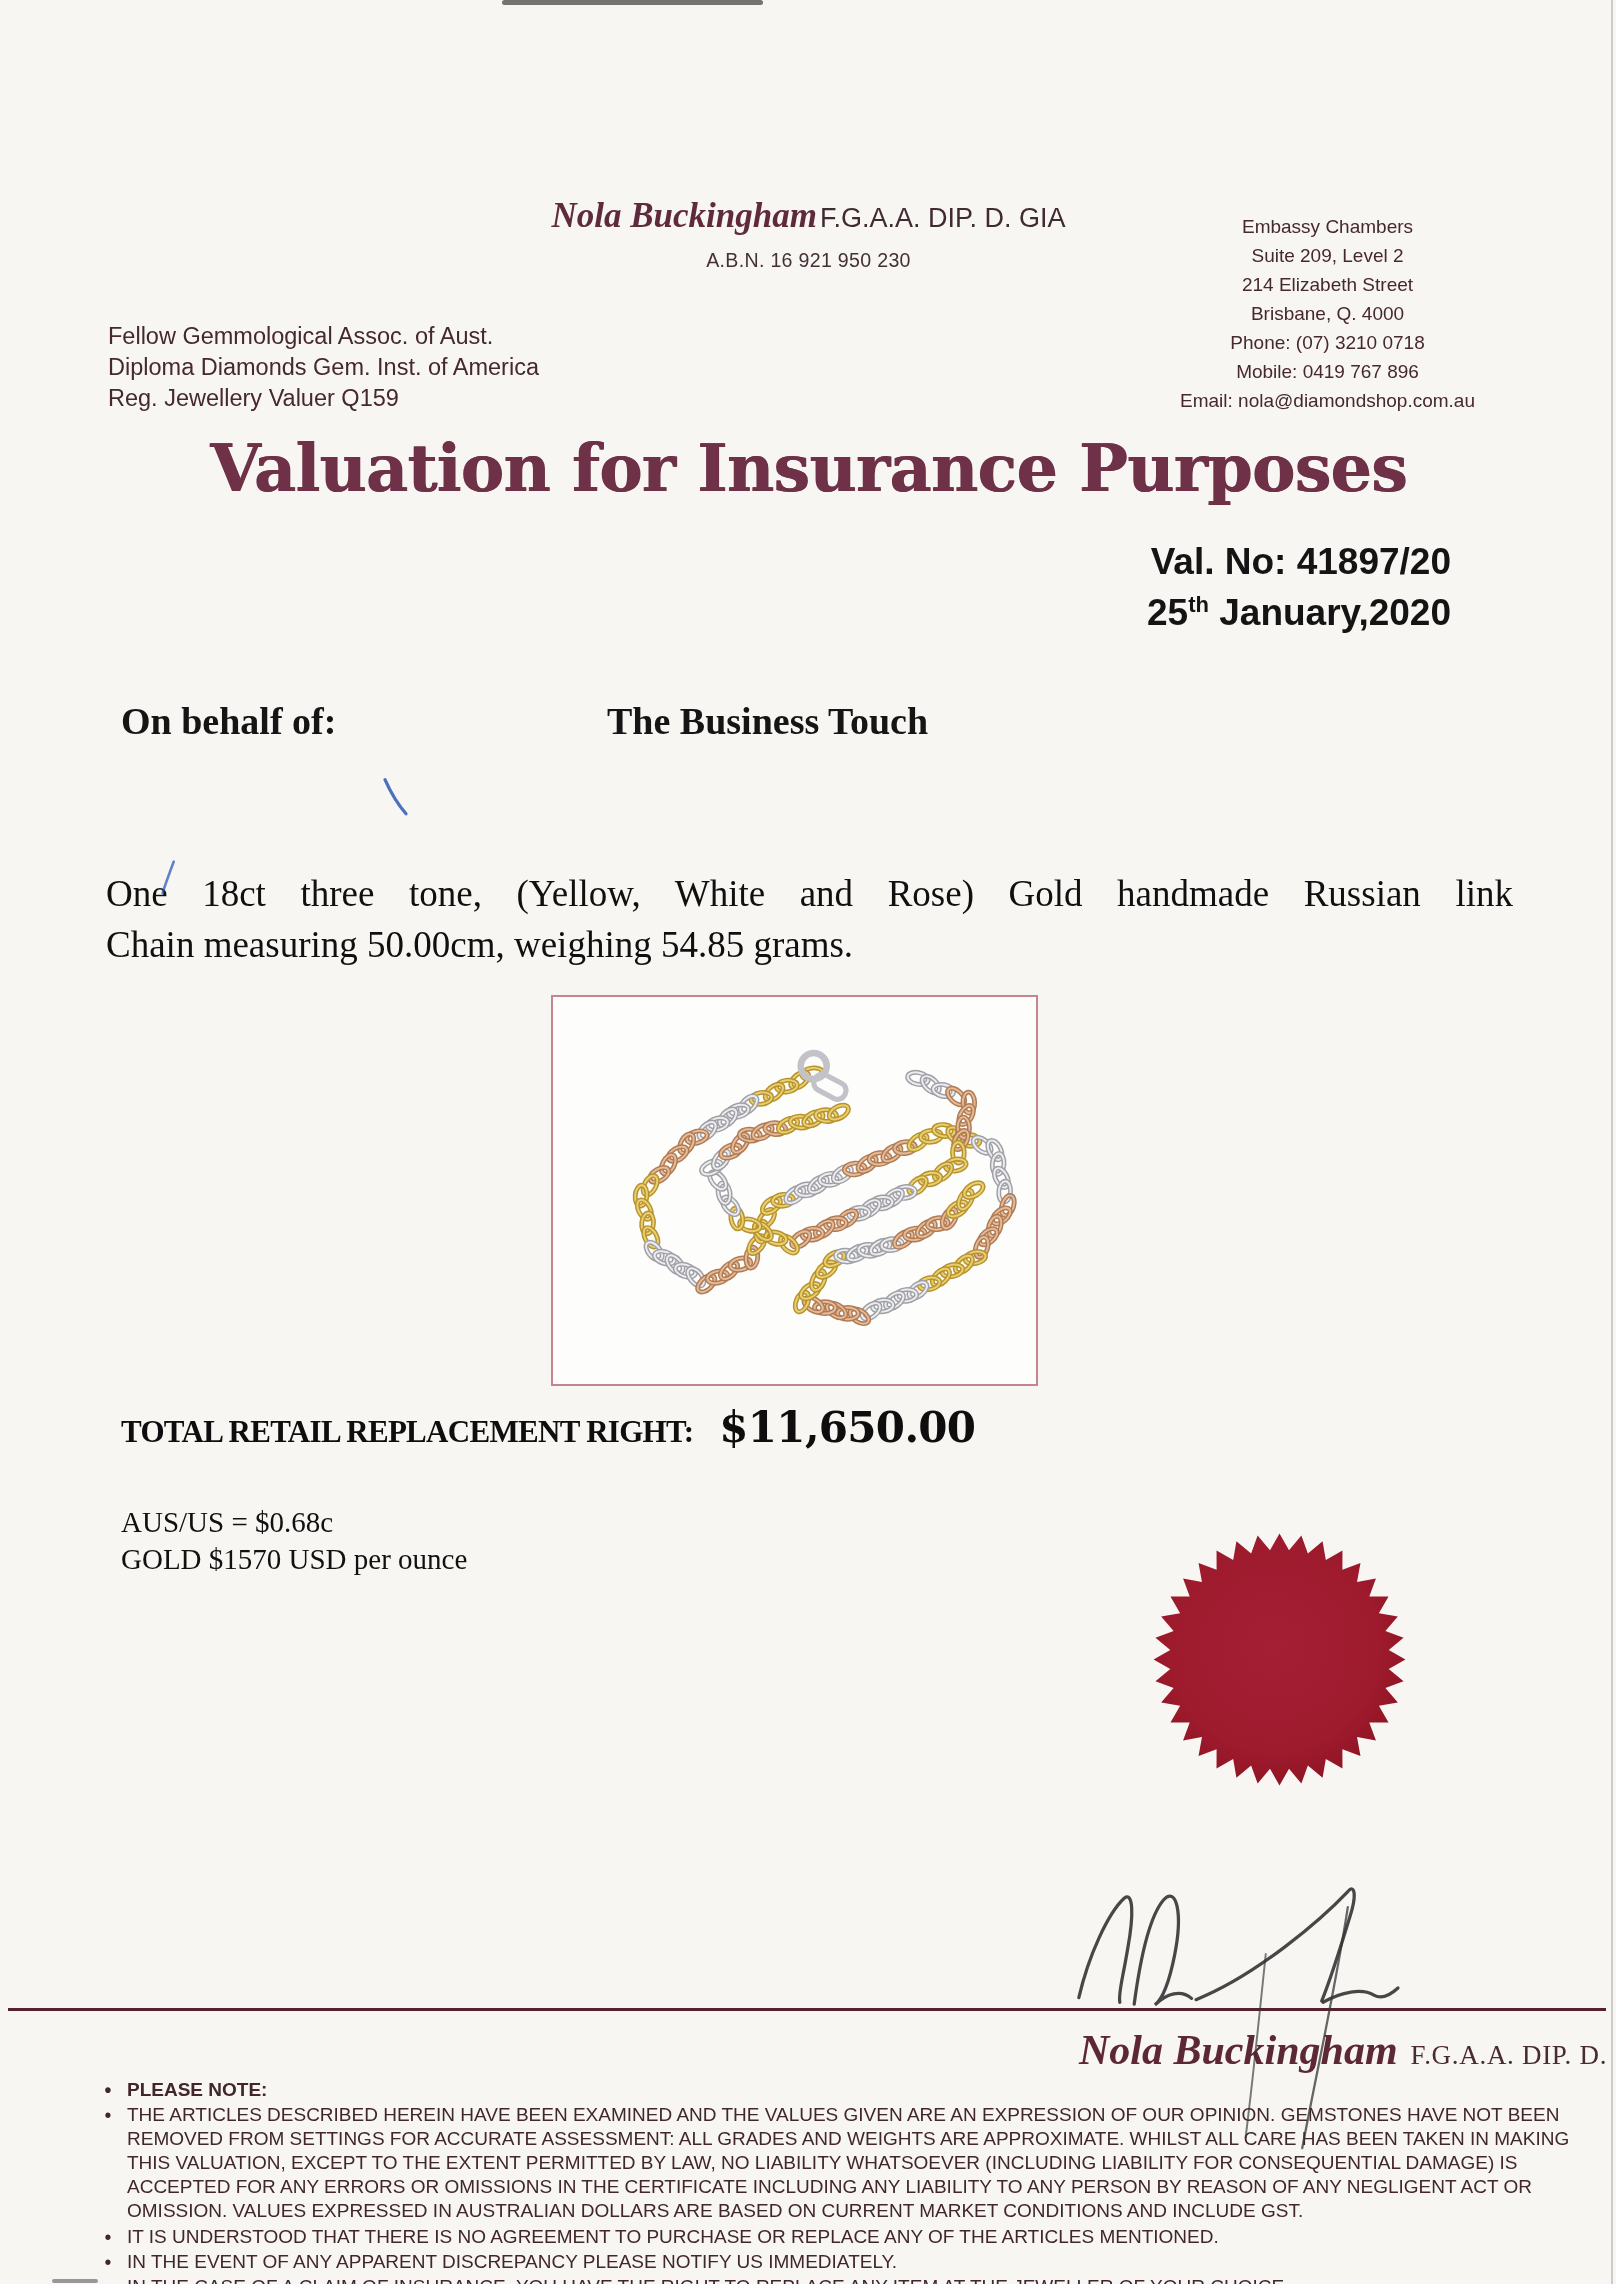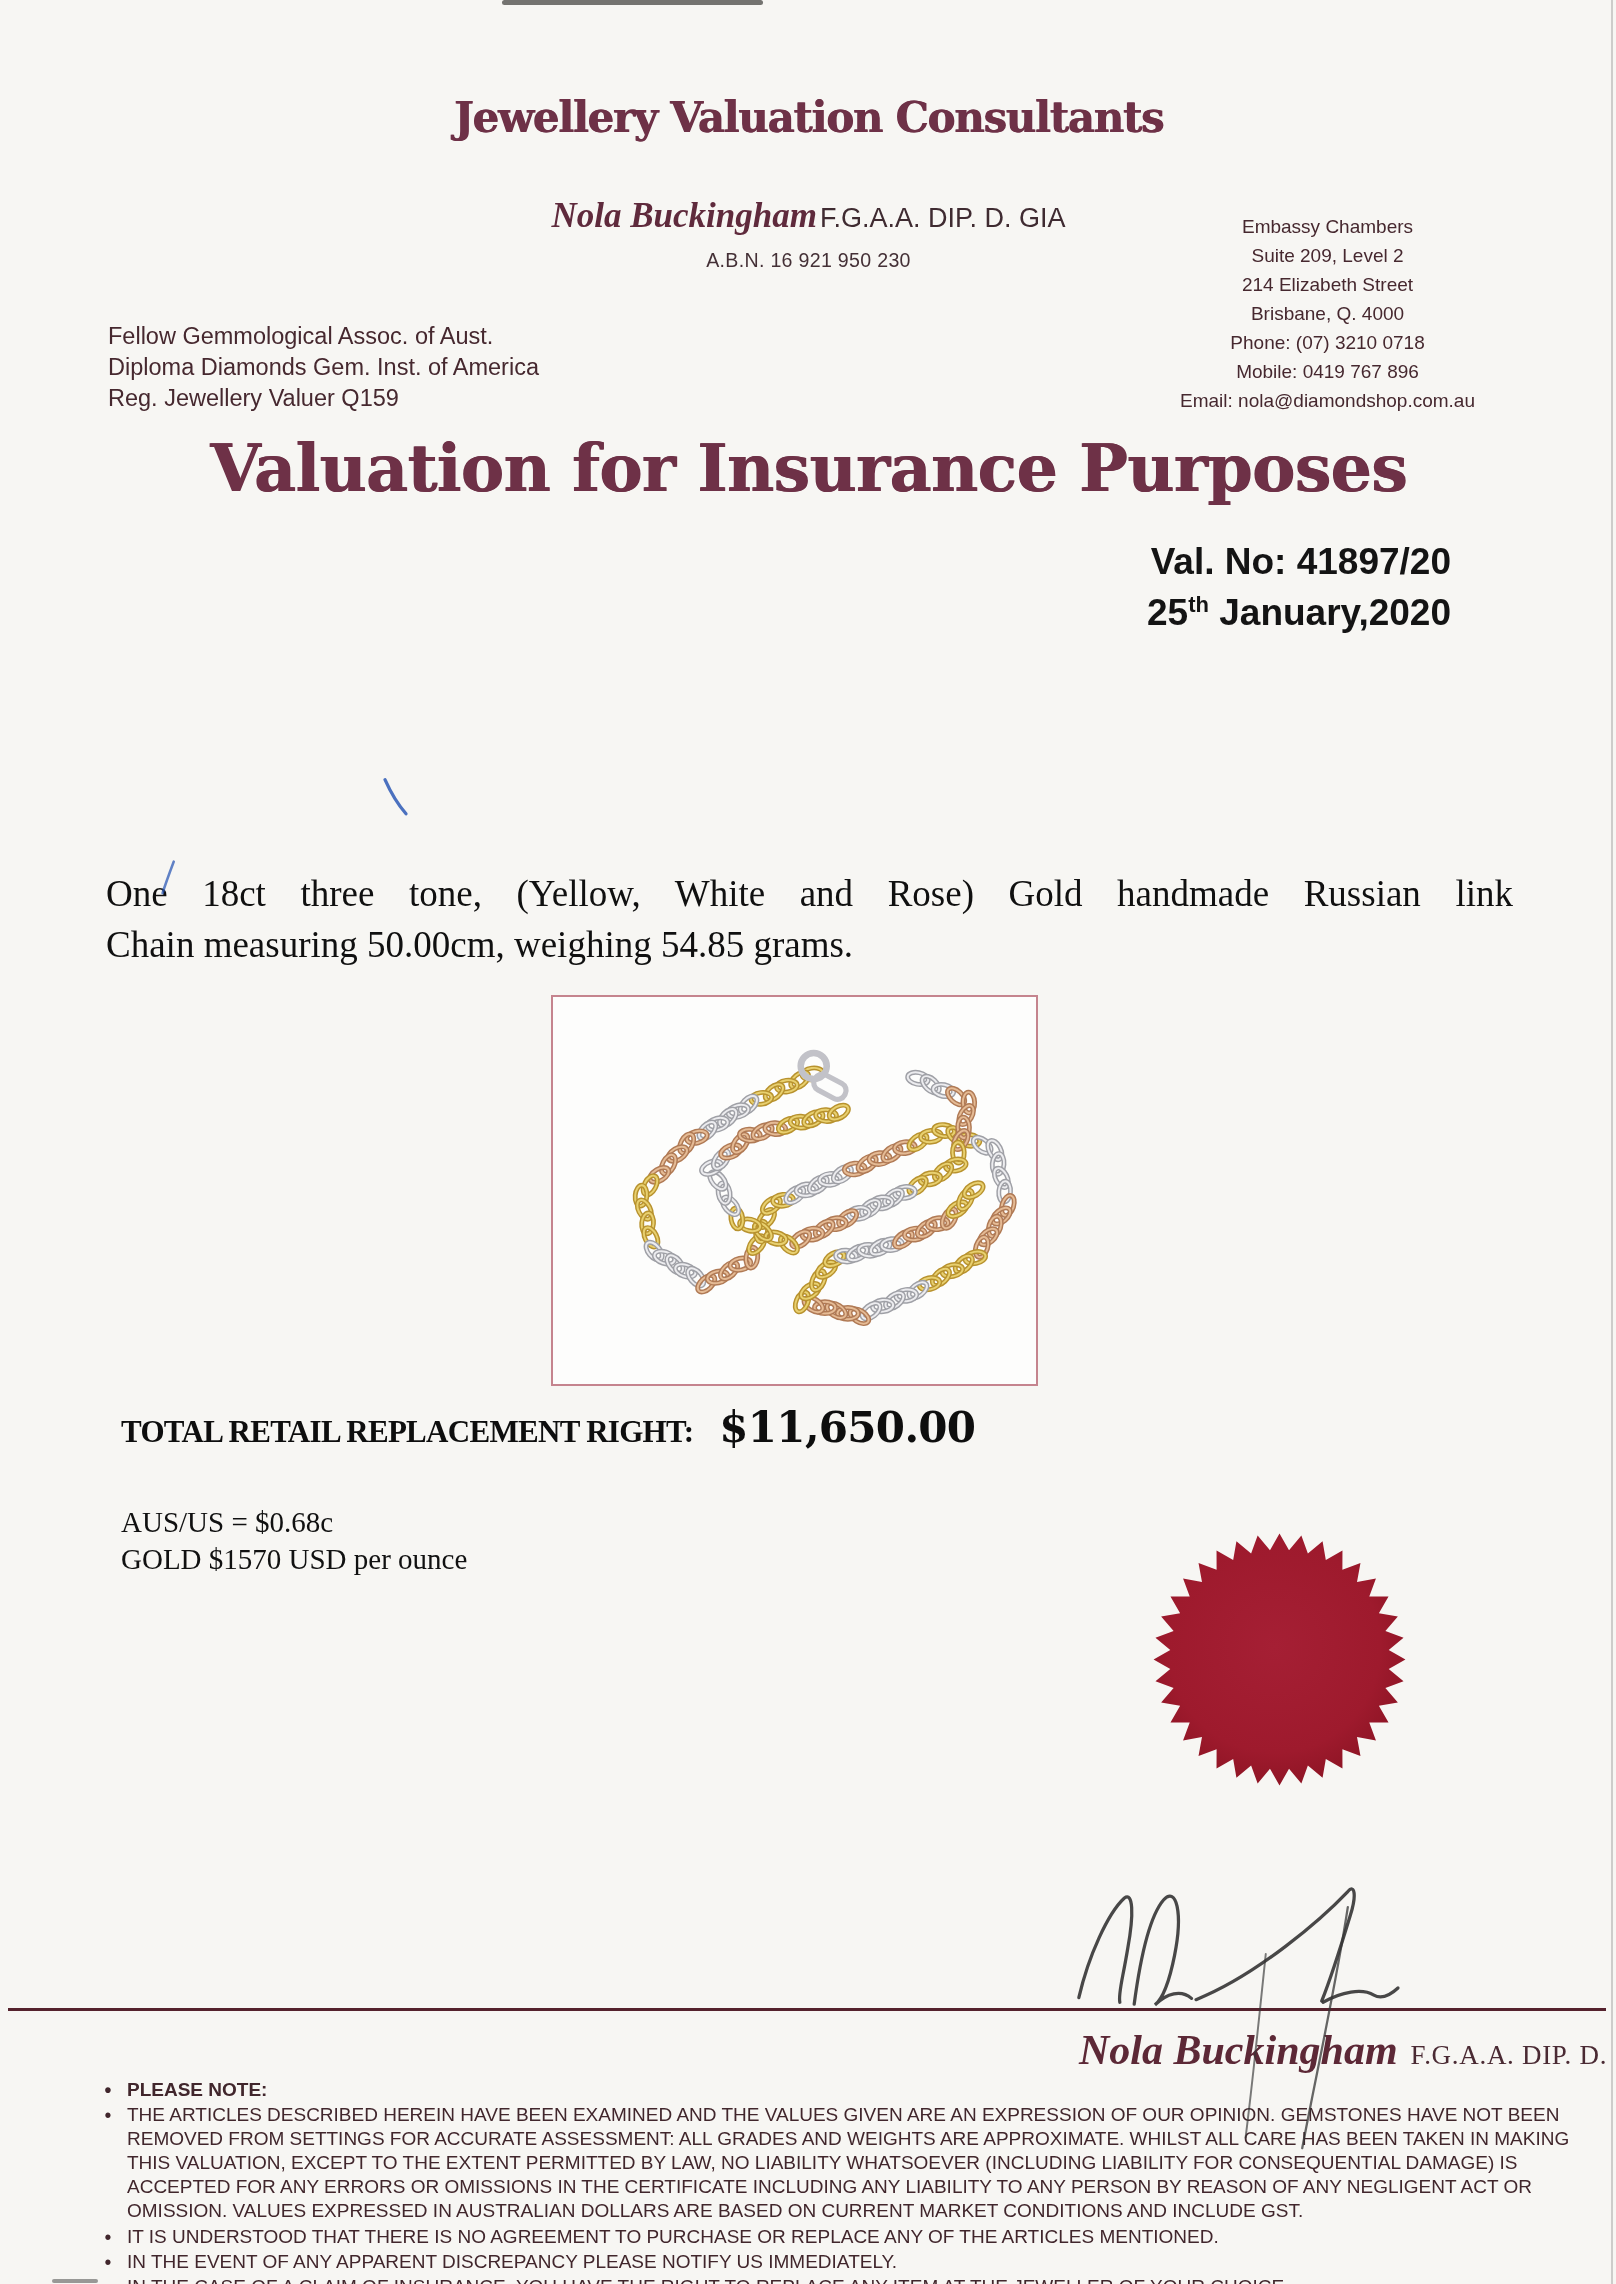--- a/index.html
+++ b/index.html
@@ -67,21 +67,20 @@
 </style>
 </head>
 <body>
 
 <div class="page">
 
   <div class="smudge-top"></div>
   <div class="edge-right"></div>
   <div class="smudge-bottom"></div>
 
-  <div class="org-name blackletter">Jewellery Valuation Consultants</div>
 
   <div class="principal-row">
     <span class="principal-name">Nola Buckingham</span>
     <span class="principal-creds">F.G.A.A. DIP. D. GIA</span>
   </div>
   <div class="abn">A.B.N. 16 921 950 230</div>
 
   <div class="address">
     <div>Embassy Chambers</div>
     <div>Suite 209, Level 2</div>
@@ -98,20 +97,24 @@
     <div>Reg. Jewellery Valuer Q159</div>
   </div>
 
   <div class="doc-title blackletter">Valuation for Insurance Purposes</div>
 
   <div class="val-block">
     <div>Val. No: 41897/20</div>
     <div><span>25</span><sup>th</sup><span> January,2020</span></div>
   </div>
 
+  <div class="onbehalf-row">
+    <span>On behalf of:</span>
+    <span class="client">The Business Touch</span>
+  </div>
 
   <svg class="ink-mark" style="left:381px;top:777px" width="29" height="42" viewBox="0 0 44 64">
     <path d="M6,4 C14,22 24,40 38,56" stroke="#2d59b5" stroke-width="5" fill="none" stroke-linecap="round" opacity="0.85"></path>
   </svg>
   <svg class="ink-mark" style="left:158px;top:859px" width="21" height="38" viewBox="0 0 32 58">
     <path d="M24,4 C18,20 12,36 7,52" stroke="#2d59b5" stroke-width="4" fill="none" stroke-linecap="round" opacity="0.75"></path>
   </svg>
 
   <div class="description">
     <div class="desc-line1">One 18ct three tone, (Yellow, White and Rose) Gold handmade Russian link</div>

